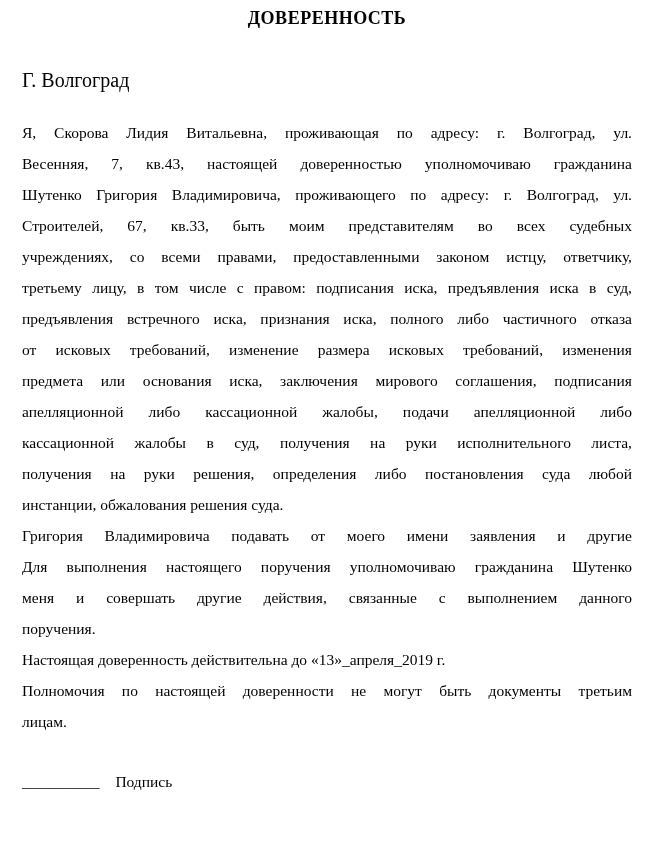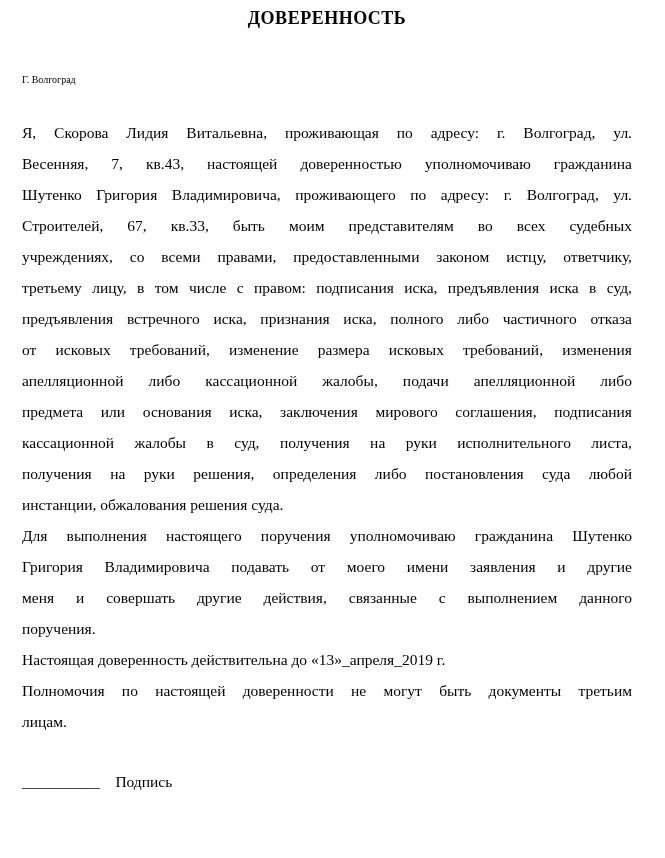--- a/index.html
+++ b/index.html
@@ -19,21 +19,21 @@
     font-weight: bold;
     font-size: 18px;
     line-height: 24px;
     letter-spacing: 0.5px;
   }
   .header-row {
     margin-top: 39px;
     display: flex;
     justify-content: space-between;
     align-items: baseline;
-    font-size: 10px;
+    font-size: 20px;
     line-height: 22px;
   }
   .body {
     margin-top: 26px;
     font-size: 15.5px;
   }
   .para .line {
     line-height: 31px;
     text-align: justify;
     text-align-last: justify;
@@ -70,30 +70,30 @@
     <div class="para">
 
     <div class="line">Я, Скорова Лидия Витальевна, проживающая по адресу: г. Волгоград, ул.</div>
         <div class="line">Весенняя, 7, кв.43, настоящей доверенностью уполномочиваю гражданина</div>
         <div class="line">Шутенко Григория Владимировича, проживающего по адресу: г. Волгоград, ул.</div>
         <div class="line">Строителей, 67, кв.33, быть моим представителям во всех судебных</div>
         <div class="line">учреждениях, со всеми правами, предоставленными законом истцу, ответчику,</div>
         <div class="line">третьему лицу, в том числе с правом: подписания иска, предъявления иска в суд,</div>
         <div class="line">предъявления встречного иска, признания иска, полного либо частичного отказа</div>
         <div class="line">от исковых требований, изменение размера исковых требований, изменения</div>
+        <div class="line">предмета или основания иска, заключения мирового соглашения, подписания</div>
         <div class="line">апелляционной либо кассационной жалобы, подачи апелляционной либо</div>
-        <div class="line">предмета или основания иска, заключения мирового соглашения, подписания</div>
         <div class="line">кассационной жалобы в суд, получения на руки исполнительного листа,</div>
         <div class="line">получения на руки решения, определения либо постановления суда любой</div>
         <div class="line">инстанции, обжалования решения суда.</div>
       </div>
     <div class="para">
 
-    <div class="line">Для выполнения настоящего поручения уполномочиваю гражданина Шутенко</div>
-        <div class="line">Григория Владимировича подавать от моего имени заявления и другие</div>
+    <div class="line">Григория Владимировича подавать от моего имени заявления и другие</div>
+        <div class="line">Для выполнения настоящего поручения уполномочиваю гражданина Шутенко</div>
         <div class="line">меня и совершать другие действия, связанные с выполнением данного</div>
         <div class="line">поручения.</div>
       </div>
     <div class="para">
 
     <div class="line">Настоящая доверенность действительна до «13»_апреля_2019 г.</div>
       </div>
     <div class="para">
 
     <div class="line">Полномочия по настоящей доверенности не могут быть документы третьим</div>

